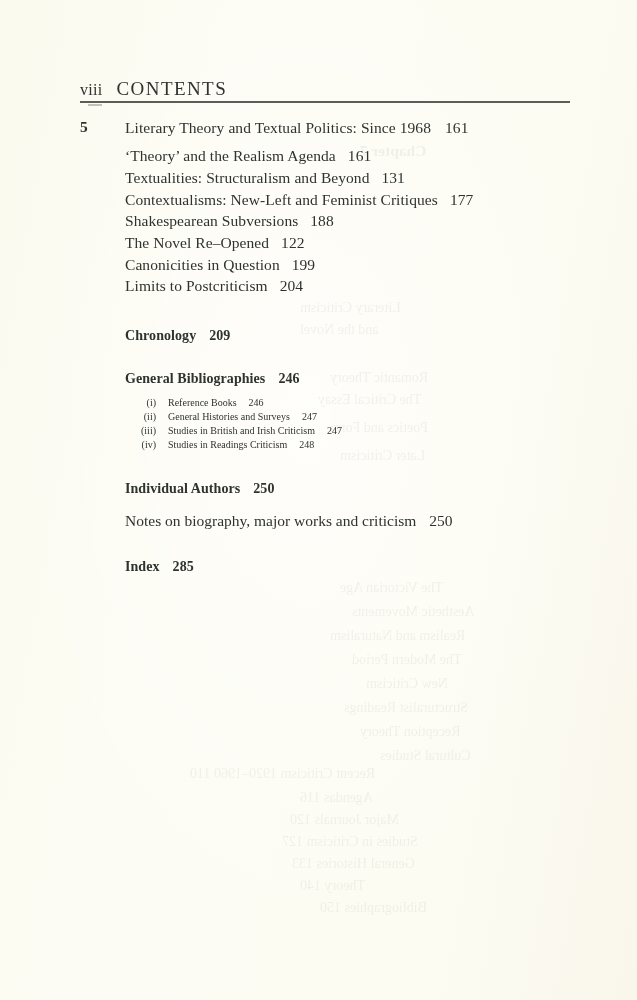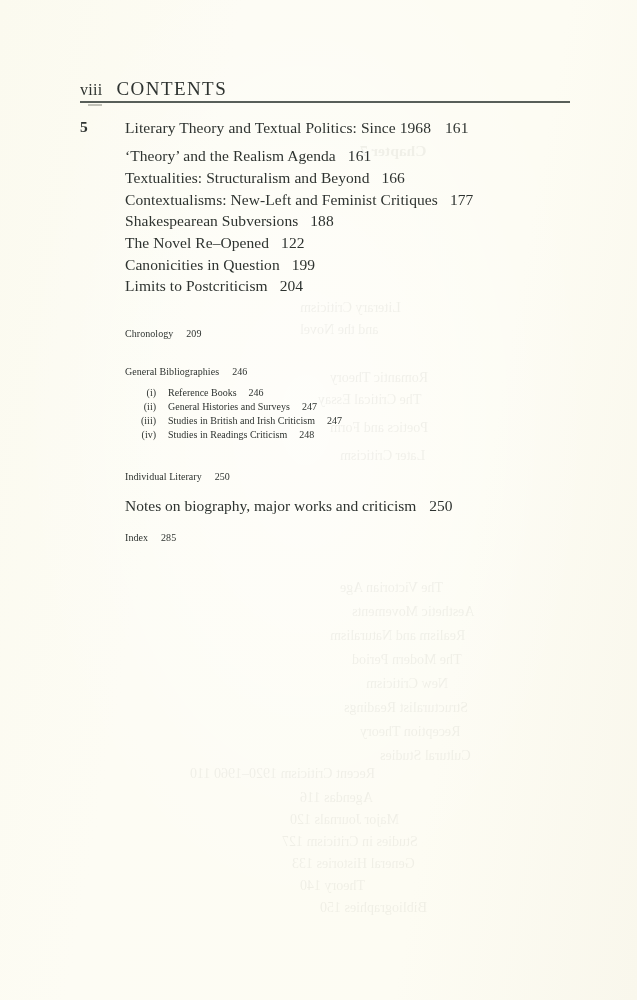--- a/index.html
+++ b/index.html
@@ -103,31 +103,31 @@
     white-space: nowrap;
     letter-spacing: 0.004em;
   }
   .entry-list li .pg {
     margin-left: 12px;
   }
 
   
   .section-head {
     padding-left: 125px;
-    font-weight: normal;
-    font-size: 10px;
+    font-weight: bold;
+    font-size: 14px;
     white-space: nowrap;
     letter-spacing: 0.005em;
   }
   .section-head .pg { margin-left: 13px; }
 
   .sec-chronology { margin-top: 31px; }
   .sec-bibliographies { margin-top: 27px; }
   .sec-individual { margin-top: 29px; }
-  .sec-index { margin-top: 16px; }
+  .sec-index { margin-top: 28px; }
 
   
   .roman-list {
     margin: 9px 0 0 0;
     padding: 0;
     list-style: none;
   }
   .roman-list li {
     font-size: 10px;
     line-height: 1.4;
@@ -237,21 +237,21 @@
   <div class="content">
 
     <div class="chapter-block">
       <span class="chapter-number">5</span>
       <div class="chapter-title">
         <span>Literary Theory and Textual Politics: Since 1968</span><span class="pg">161</span>
       </div>
 
       <ul class="entry-list">
         <li><span>‘Theory’ and the Realism Agenda</span><span class="pg">161</span></li>
-        <li><span>Textualities: Structuralism and Beyond</span><span class="pg">166</span></li>
+        <li><span>Textualities: Structuralism and Beyond</span><span class="pg">131</span></li>
         <li><span>Contextualisms: New-Left and Feminist Critiques</span><span class="pg">177</span></li>
         <li><span>Shakespearean Subversions</span><span class="pg">188</span></li>
         <li><span>The Novel Re–Opened</span><span class="pg">122</span></li>
         <li><span>Canonicities in Question</span><span class="pg">199</span></li>
         <li><span>Limits to Postcriticism</span><span class="pg">204</span></li>
       </ul>
     </div>
 
     <div class="section-head sec-chronology">
       <span>Chronology</span><span class="pg">209</span>
@@ -261,21 +261,21 @@
       <span>General Bibliographies</span><span class="pg">246</span>
     </div>
     <ul class="roman-list">
       <li><span class="num">(i)</span><span>Reference Books</span><span class="pg">246</span></li>
       <li><span class="num">(ii)</span><span>General Histories and Surveys</span><span class="pg">247</span></li>
       <li><span class="num">(iii)</span><span>Studies in British and Irish Criticism</span><span class="pg">247</span></li>
       <li><span class="num">(iv)</span><span>Studies in Readings Criticism</span><span class="pg">248</span></li>
     </ul>
 
     <div class="section-head sec-individual">
-      <span>Individual Literary</span><span class="pg">250</span>
+      <span>Individual Authors</span><span class="pg">250</span>
     </div>
     <div class="plain-line">
       <span>Notes on biography, major works and criticism</span><span class="pg">250</span>
     </div>
 
     <div class="section-head sec-index">
       <span>Index</span><span class="pg">285</span>
     </div>
 
   </div>

